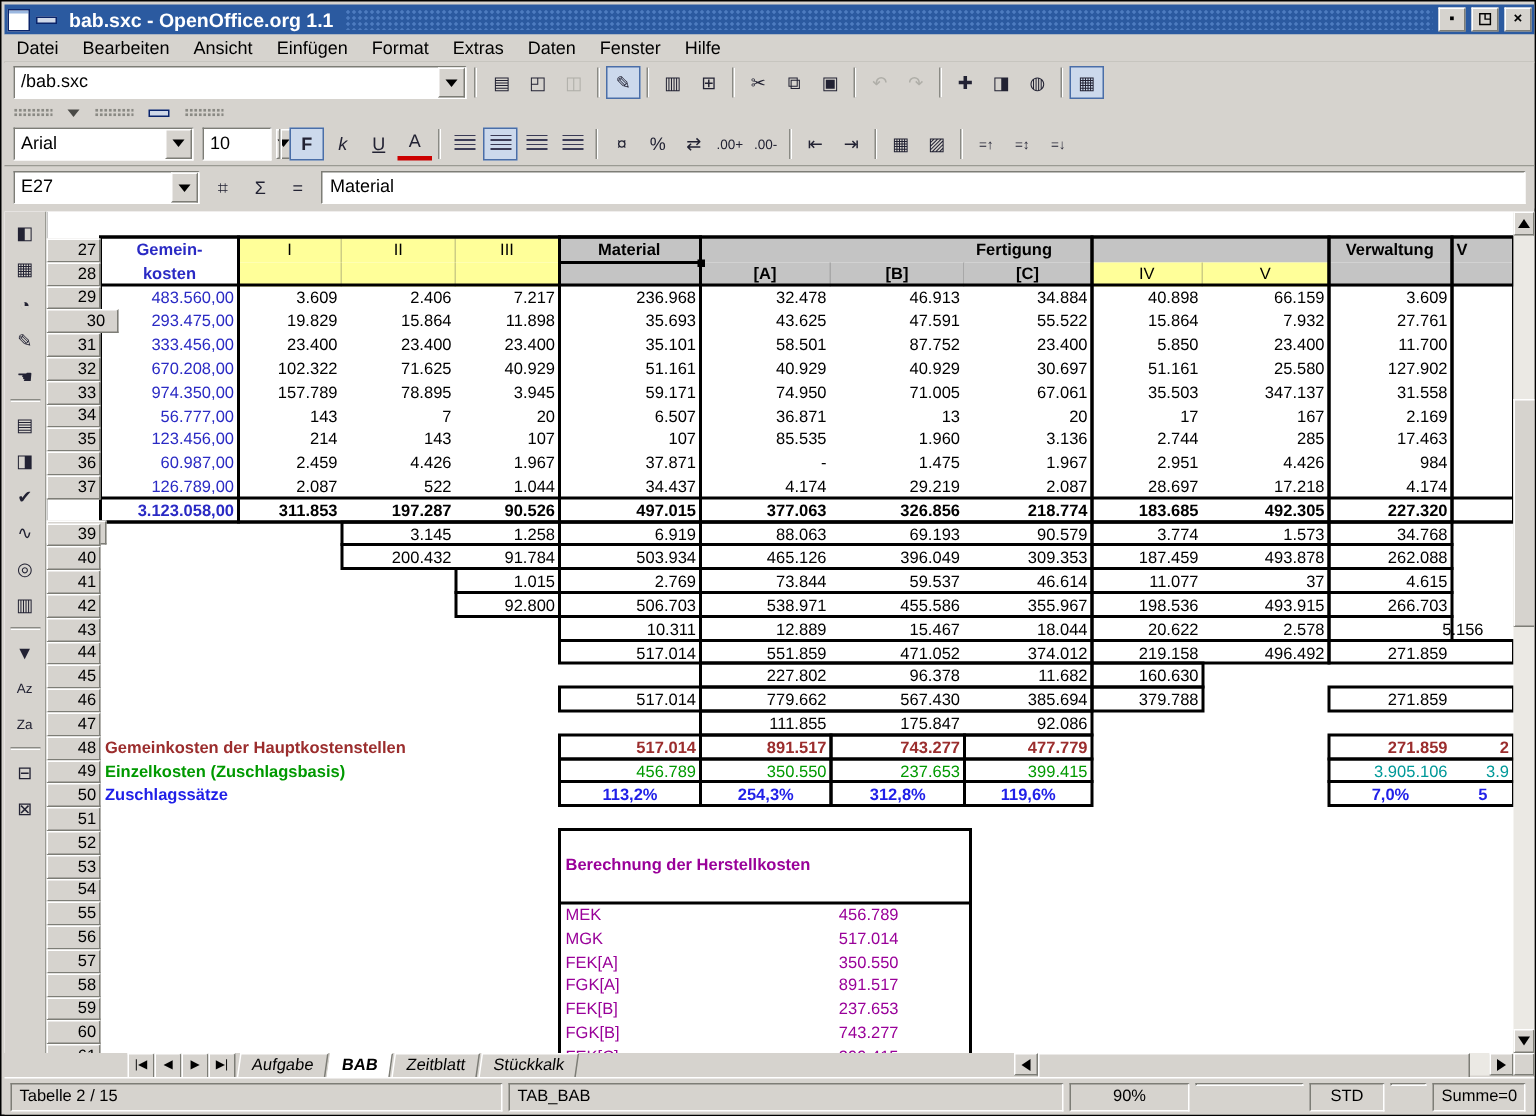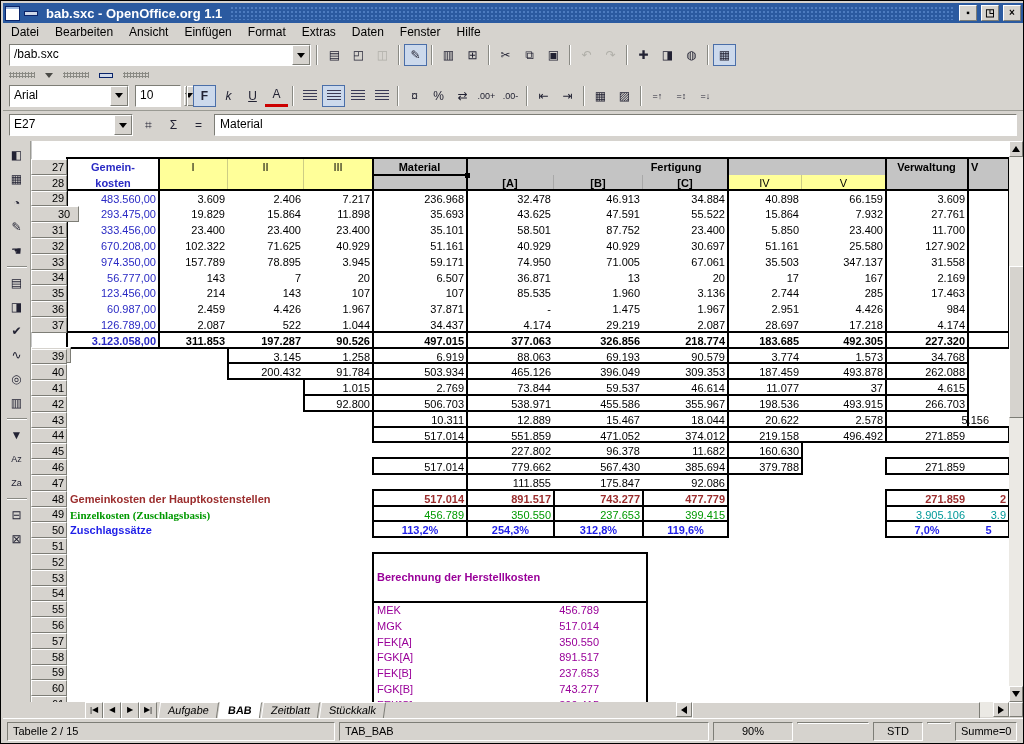--- a/index.html
+++ b/index.html
@@ -491,21 +491,21 @@
         <div class="cell r" style="position: absolute; left: 436px; top: 334px; width: 87px; height: 15.8px;">111.855</div>
         <div class="cell r" style="position: absolute; left: 523px; top: 334px; width: 89px; height: 15.8px;">175.847</div>
         <div class="cell r" style="position: absolute; left: 612px; top: 334px; width: 85px; height: 15.8px;">92.086</div>
         <div class="cell l b rd wb ovf" style="position: absolute; left: 36px; top: 349.8px; width: 306px; height: 15.8px;">Gemeinkosten der Hauptkostenstellen</div>
         <div class="cell r b rd" style="position: absolute; left: 342px; top: 349.8px; width: 94px; height: 15.8px;">517.014</div>
         <div class="cell r b rd" style="position: absolute; left: 436px; top: 349.8px; width: 87px; height: 15.8px;">891.517</div>
         <div class="cell r b rd" style="position: absolute; left: 523px; top: 349.8px; width: 89px; height: 15.8px;">743.277</div>
         <div class="cell r b rd" style="position: absolute; left: 612px; top: 349.8px; width: 85px; height: 15.8px;">477.779</div>
         <div class="cell r b rd" style="position: absolute; left: 855px; top: 349.8px; width: 82px; height: 15.8px;">271.859</div>
         <div class="cell r b rd" style="position: absolute; left: 937px; top: 349.8px; width: 41px; height: 15.8px;">2</div>
-        <div class="cell l b gn wb ovf" style="position: absolute; left: 36px; top: 365.6px; width: 279px; height: 15.8px; font-family: Liberation Serif, serif;">Einzelkosten (Zuschlagsbasis)</div>
+        <div class="cell l b gn wb ovf" style="position: absolute; left: 36px; top: 365.6px; width: 279px; height: 15.8px;">Einzelkosten (Zuschlagsbasis)</div>
         <div class="cell r gn" style="position: absolute; left: 342px; top: 365.6px; width: 94px; height: 15.8px;">456.789</div>
         <div class="cell r gn" style="position: absolute; left: 436px; top: 365.6px; width: 87px; height: 15.8px;">350.550</div>
         <div class="cell r gn" style="position: absolute; left: 523px; top: 365.6px; width: 89px; height: 15.8px;">237.653</div>
         <div class="cell r gn" style="position: absolute; left: 612px; top: 365.6px; width: 85px; height: 15.8px;">399.415</div>
         <div class="cell r tl" style="position: absolute; left: 855px; top: 365.6px; width: 82px; height: 15.8px;">3.905.106</div>
         <div class="cell r tl" style="position: absolute; left: 937px; top: 365.6px; width: 41px; height: 15.8px;">3.9</div>
         <div class="cell l b bb wb ovf" style="position: absolute; left: 36px; top: 381.4px; width: 306px; height: 15.8px;">Zuschlagssätze</div>
         <div class="cell c b bb" style="position: absolute; left: 342px; top: 381.4px; width: 94px; height: 15.8px;">113,2%</div>
         <div class="cell c b bb" style="position: absolute; left: 436px; top: 381.4px; width: 87px; height: 15.8px;">254,3%</div>
         <div class="cell c b bb" style="position: absolute; left: 523px; top: 381.4px; width: 89px; height: 15.8px;">312,8%</div>

